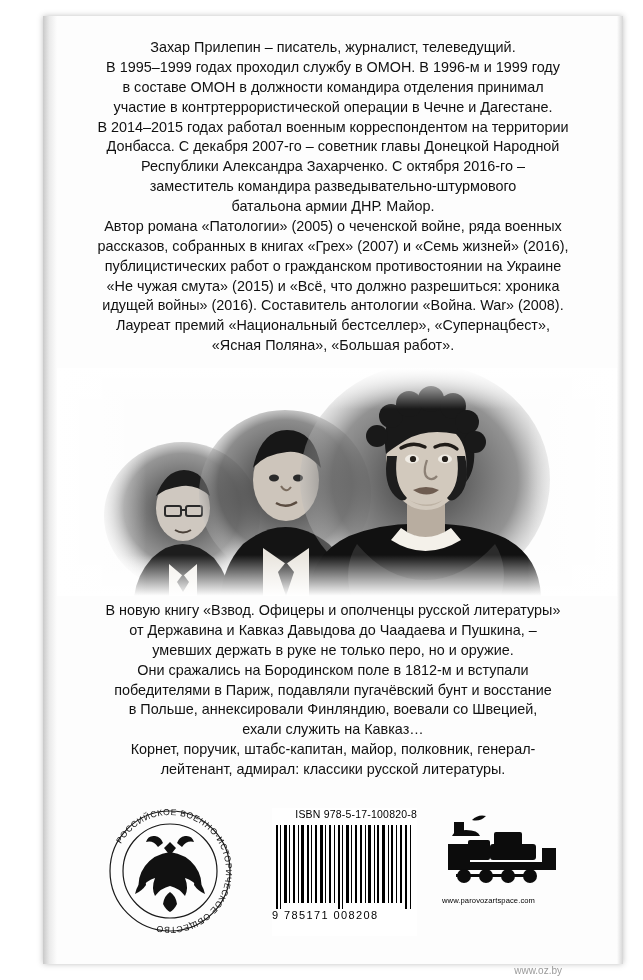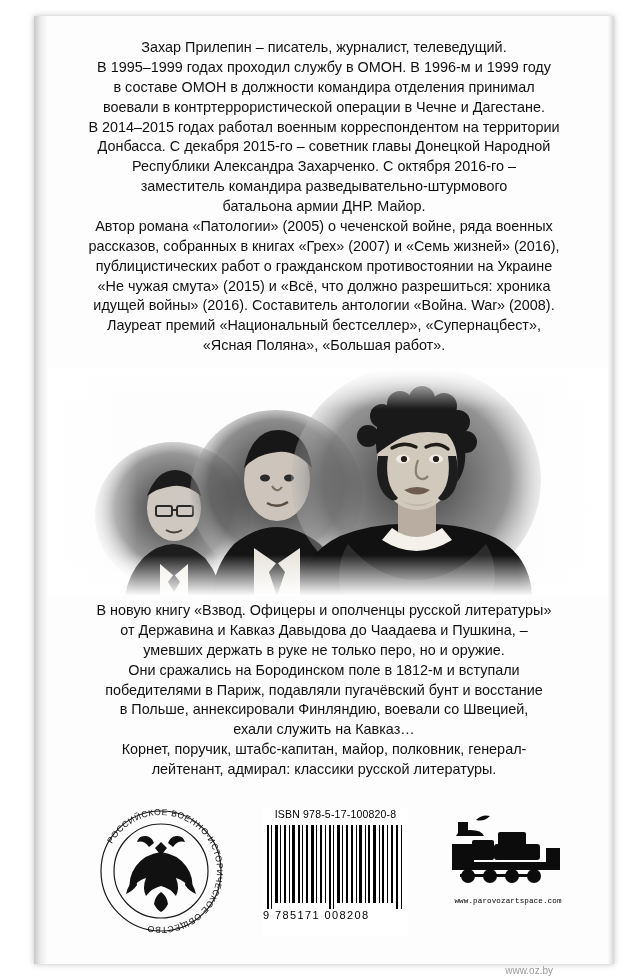--- a/index.html
+++ b/index.html
@@ -9,21 +9,21 @@
   }
   body {
     width: 643px;
     height: 980px;
     font-family: "Liberation Sans", sans-serif;
     position: relative;
     overflow: hidden;
   }
   .page {
     position: absolute;
-    left: 3px; top: 0;
+    left: 12px; top: 0;
     width: 558px;
     height: 980px;
     background: #ffffff;
   }
   
   .cover {
     position: absolute;
     left: 31px;
     top: 16px;
     width: 580px;
@@ -92,21 +92,21 @@
   .barcode-box {
     position: absolute;
     left: 215px;
     top: 10px;
     width: 145px;
     height: 128px;
     background: #ffffff;
   }
   .isbn-text {
     font-size: 10.5px;
-    text-align: center;
+    text-align: right;
     color: #000;
     letter-spacing: 0.2px;
     margin-bottom: 3px;
     font-family: "Liberation Sans", sans-serif;
   }
   .barcode {
     height: 86px;
     width: 143px;
     display: block;
   }
@@ -116,22 +116,21 @@
     letter-spacing: 1.4px;
     color: #000;
     font-family: "Liberation Sans", sans-serif;
     margin-top: 0;
   }
   .publisher {
     position: absolute;
     left: 385px;
     top: 16px;
     width: 150px;
-    text-align: center;
-    font-family: Liberation Mono, monospace;
+    text-align: left;
   }
   .pub-url {
     font-size: 7.6px;
     color: #000;
     margin-top: 4px;
     letter-spacing: 0.1px;
   }
   .watermark {
     position: absolute;
     right: 8px;
@@ -152,23 +151,23 @@
 <div class="page">
 
   <div class="cover">
     <div class="spine"></div>
     <div class="right-edge"></div>
 
     <div class="text-block top-block">
       <p>Захар Прилепин – писатель, журналист, телеведущий.</p>
       <p>В 1995–1999 годах проходил службу в ОМОН. В 1996-м и 1999 году</p>
       <p>в составе ОМОН в должности командира отделения принимал</p>
-      <p>воевали в контртеррористической операции в Чечне и Дагестане.</p>
+      <p>участие в контртеррористической операции в Чечне и Дагестане.</p>
       <p>В 2014–2015 годах работал военным корреспондентом на территории</p>
-      <p>Донбасса. С декабря 2015-го – советник главы Донецкой Народной</p>
+      <p>Донбасса. С декабря 2007-го – советник главы Донецкой Народной</p>
       <p>Республики Александра Захарченко. С октября 2016-го –</p>
       <p>заместитель командира разведывательно-штурмового</p>
       <p>батальона армии ДНР. Майор.</p>
       <p>Автор романа «Патологии» (2005) о чеченской войне, ряда военных</p>
       <p>рассказов, собранных в книгах «Грех» (2007) и «Семь жизней» (2016),</p>
       <p>публицистических работ о гражданском противостоянии на Украине</p>
       <p>«Не чужая смута» (2015) и «Всё, что должно разрешиться: хроника</p>
       <p>идущей войны» (2016). Составитель антологии «Война. War» (2008).</p>
       <p>Лауреат премий «Национальный бестселлер», «Супернацбест»,</p>
       <p>«Ясная Поляна», «Большая работ».</p>

